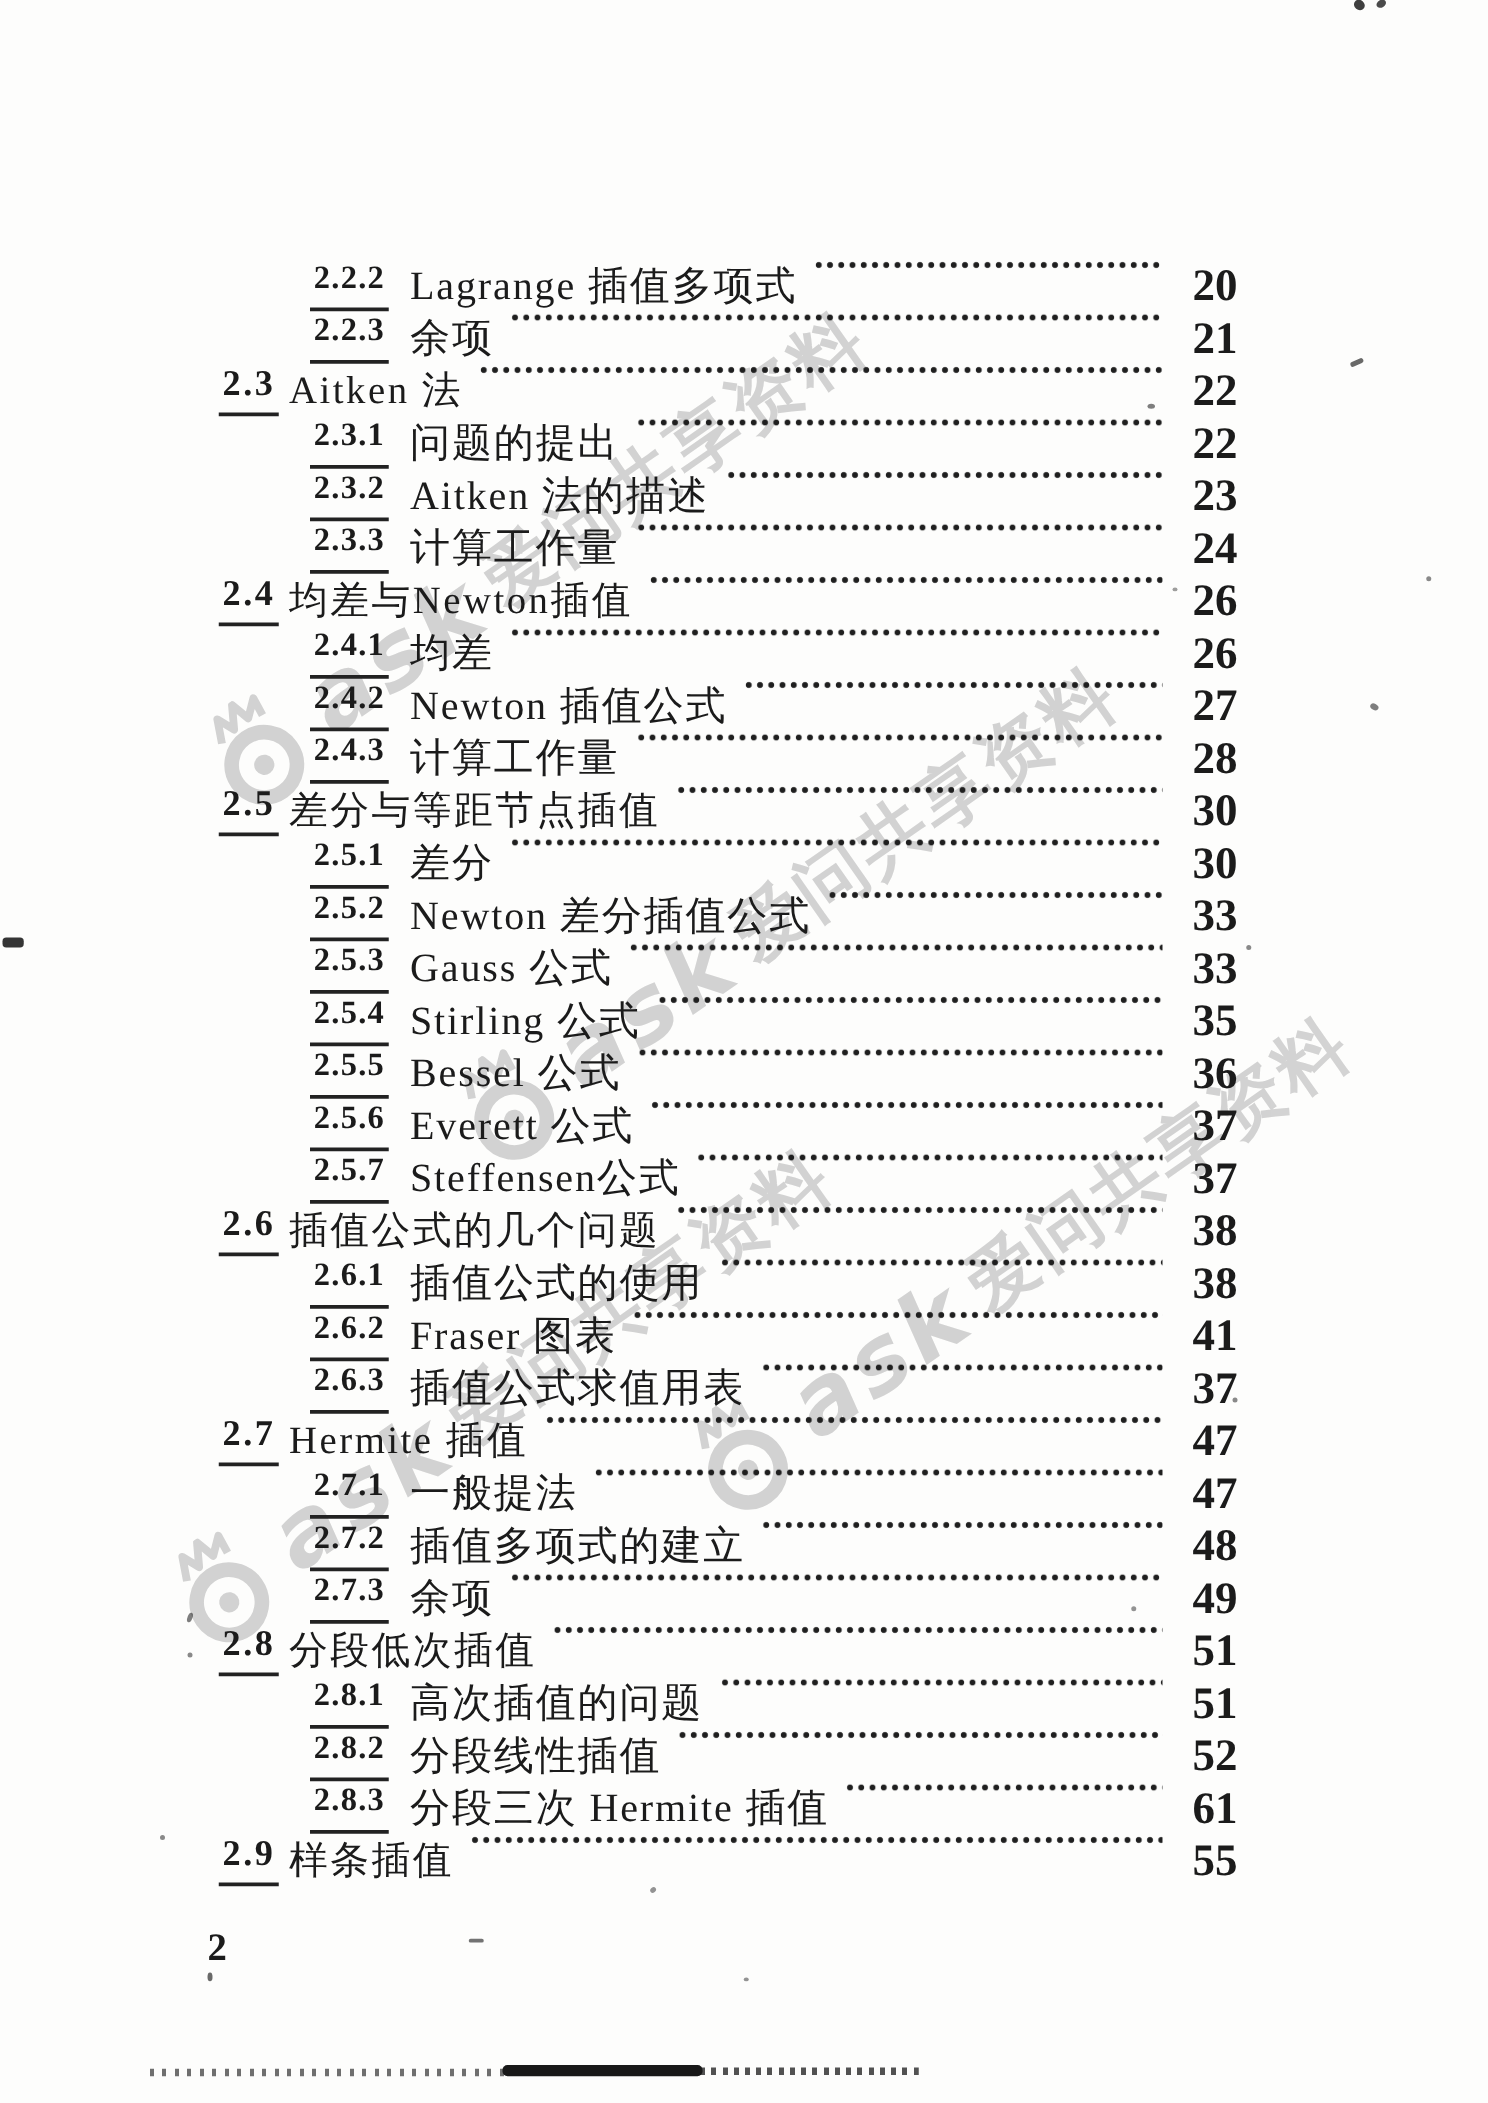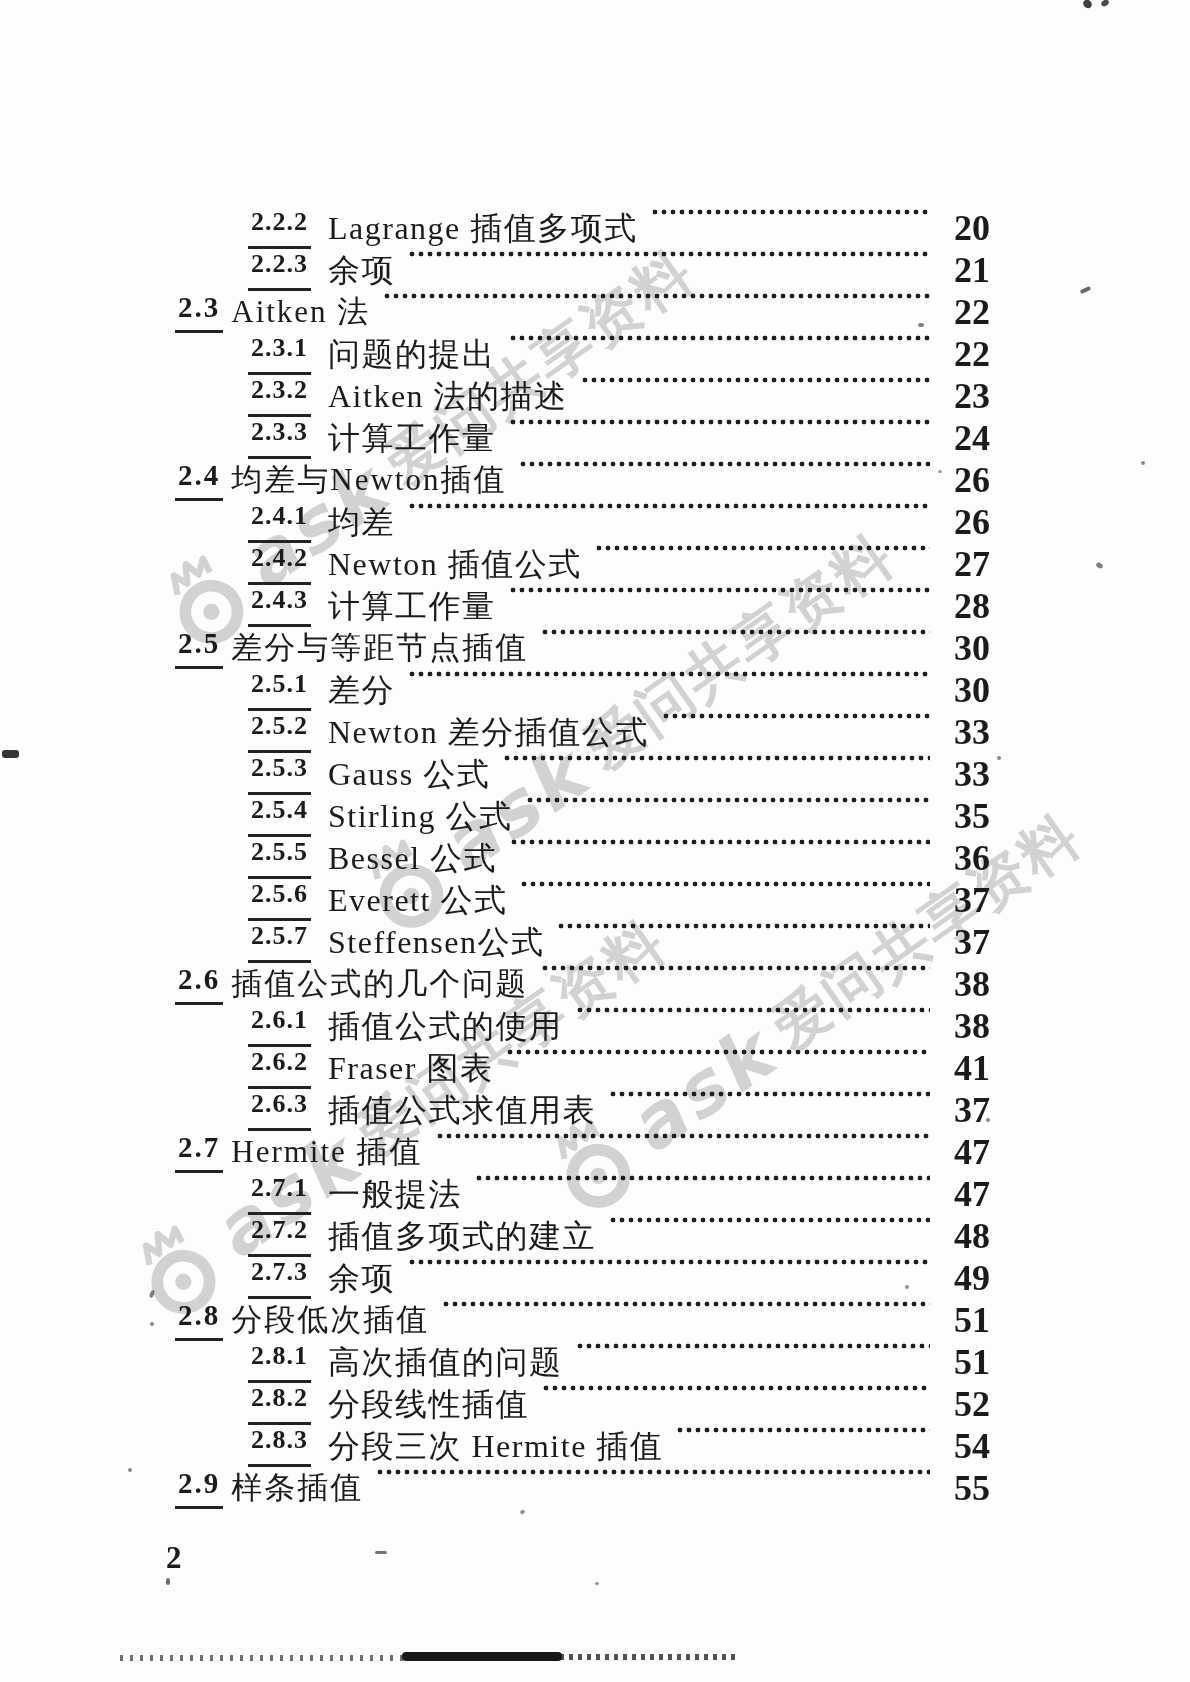--- a/index.html
+++ b/index.html
@@ -281,21 +281,21 @@
       <div class="row l3">
     <span class="num">2.8.2</span>
     <span class="title">分段线性插值</span>
     <span class="leader"></span>
     <span class="page">52</span>
   </div>
       <div class="row l3">
     <span class="num">2.8.3</span>
     <span class="title">分段三次 Hermite 插值</span>
     <span class="leader"></span>
-    <span class="page">54</span>
+    <span class="page">61</span>
   </div>
       <div class="row l2">
     <span class="num">2.9</span>
     <span class="title">样条插值</span>
     <span class="leader"></span>
     <span class="page">55</span>
   </div>
     </main>
 
   <div class="footer-page">2</div>

